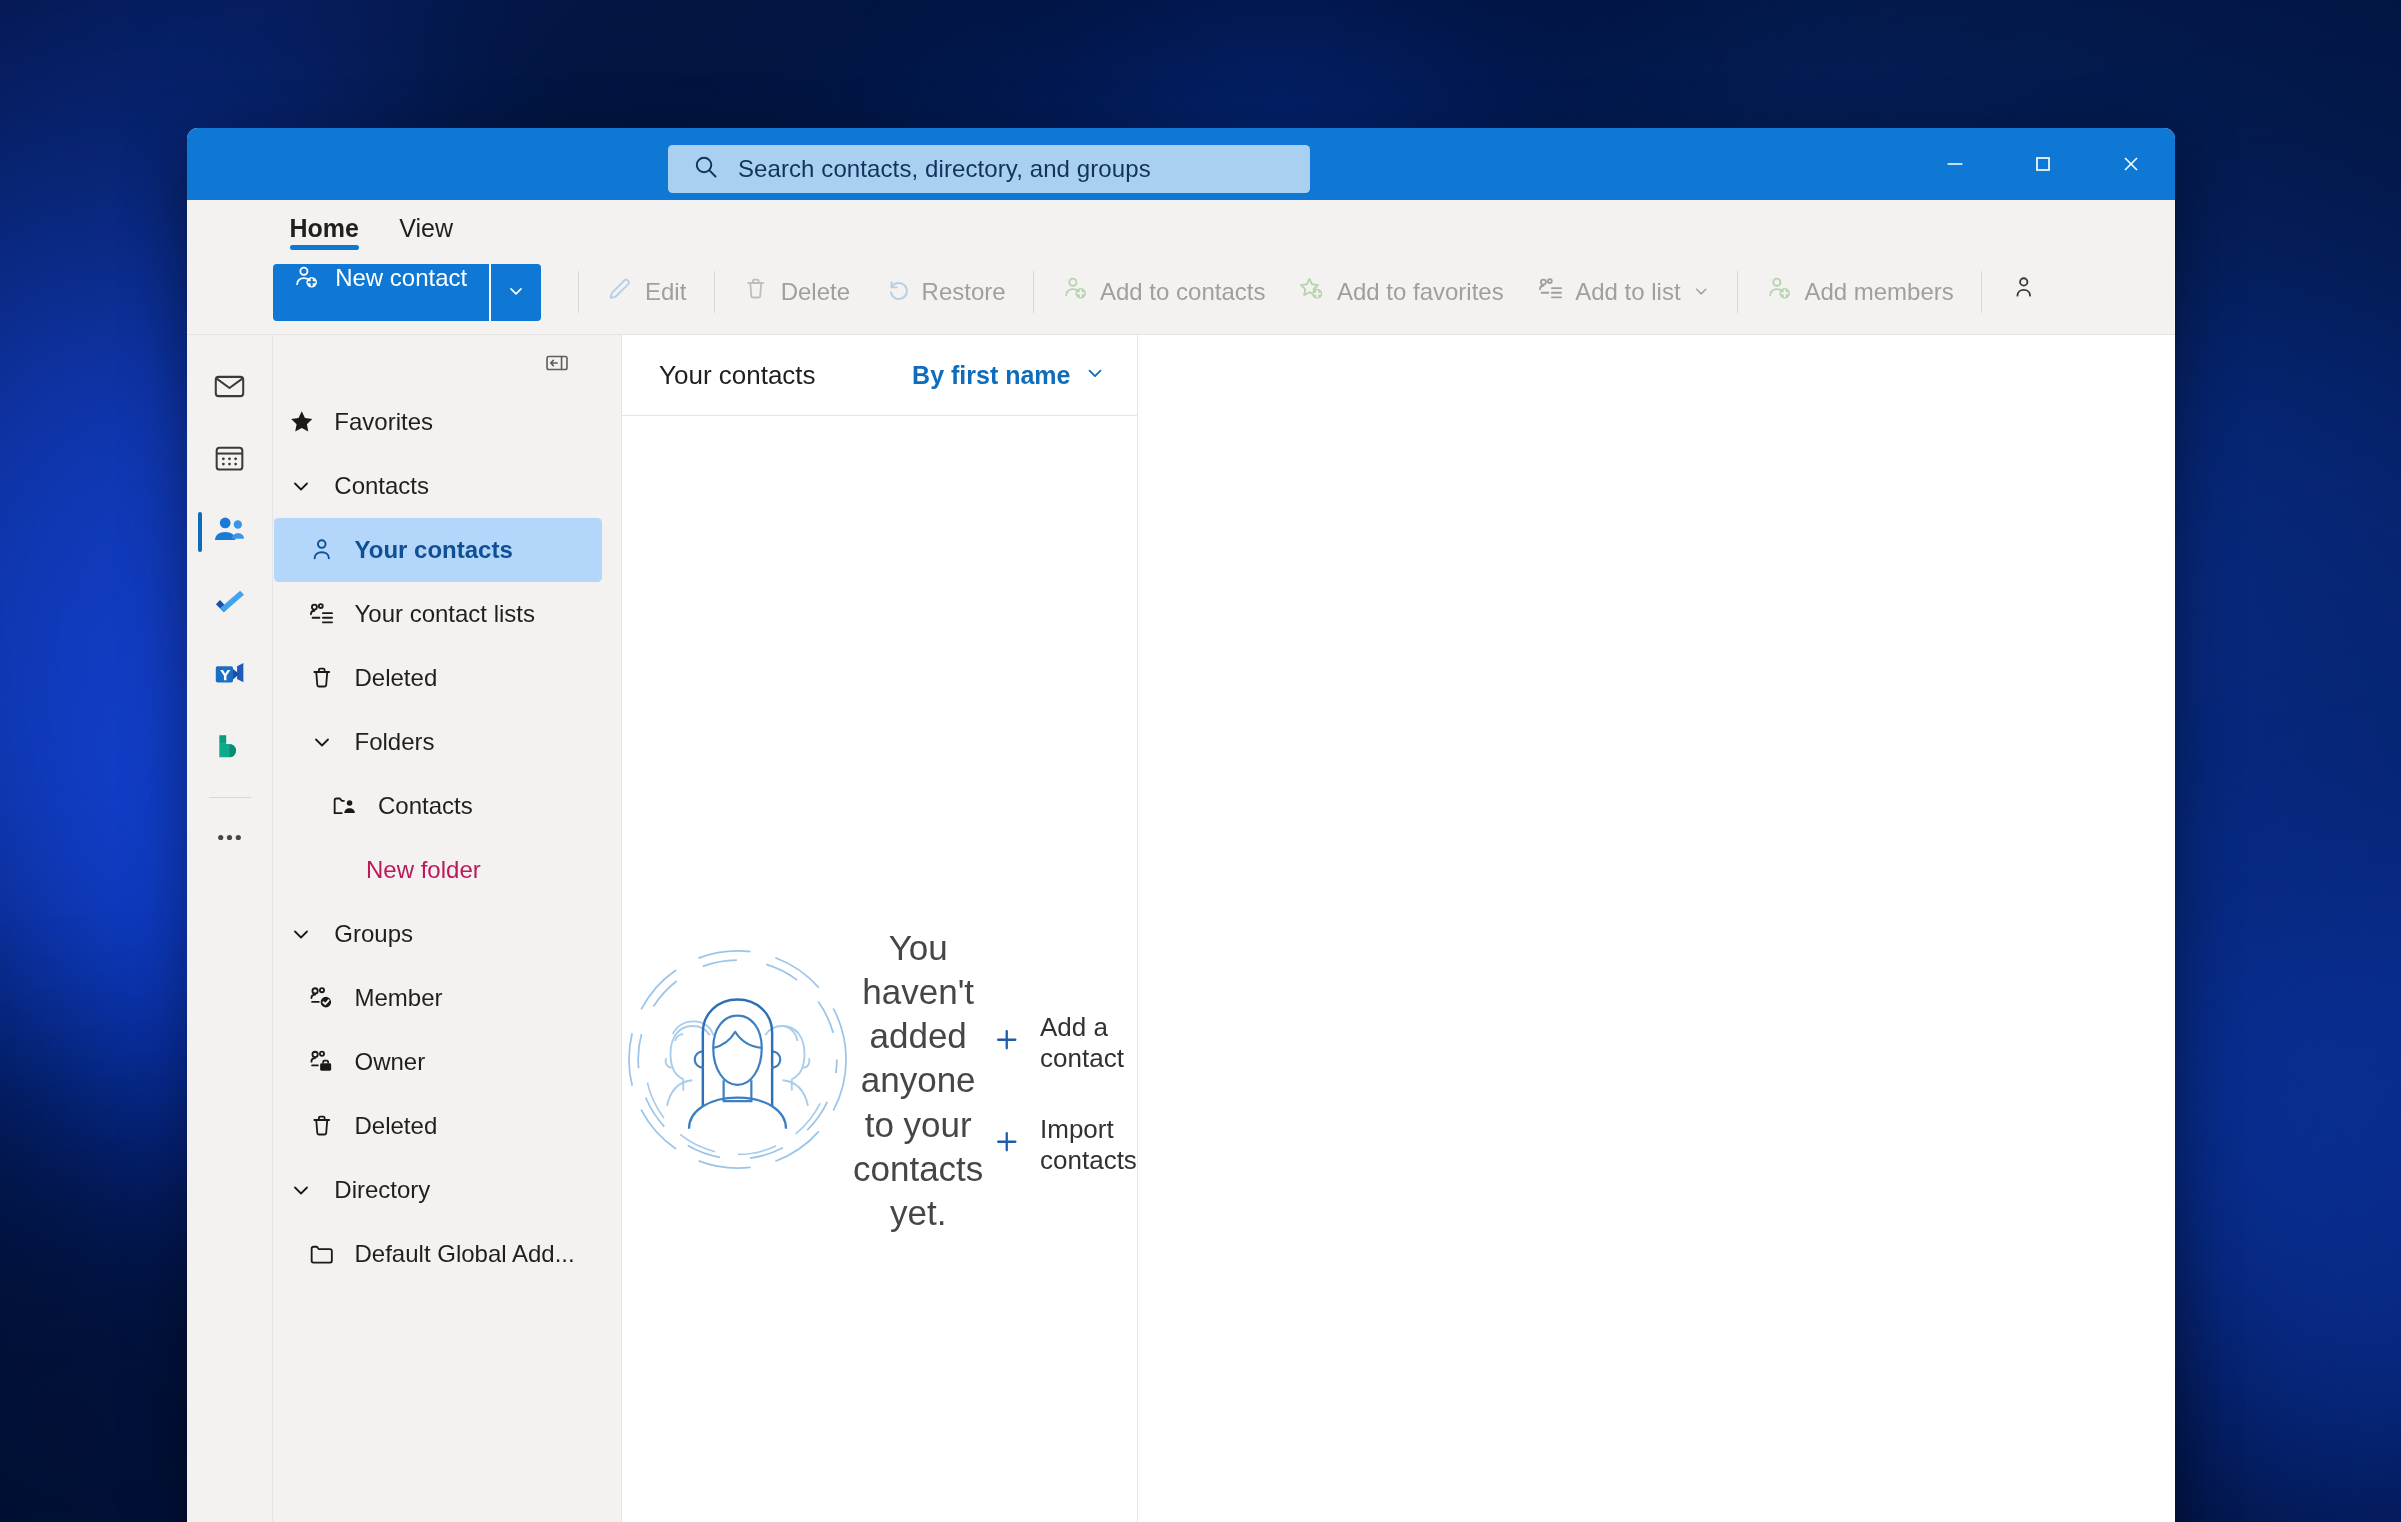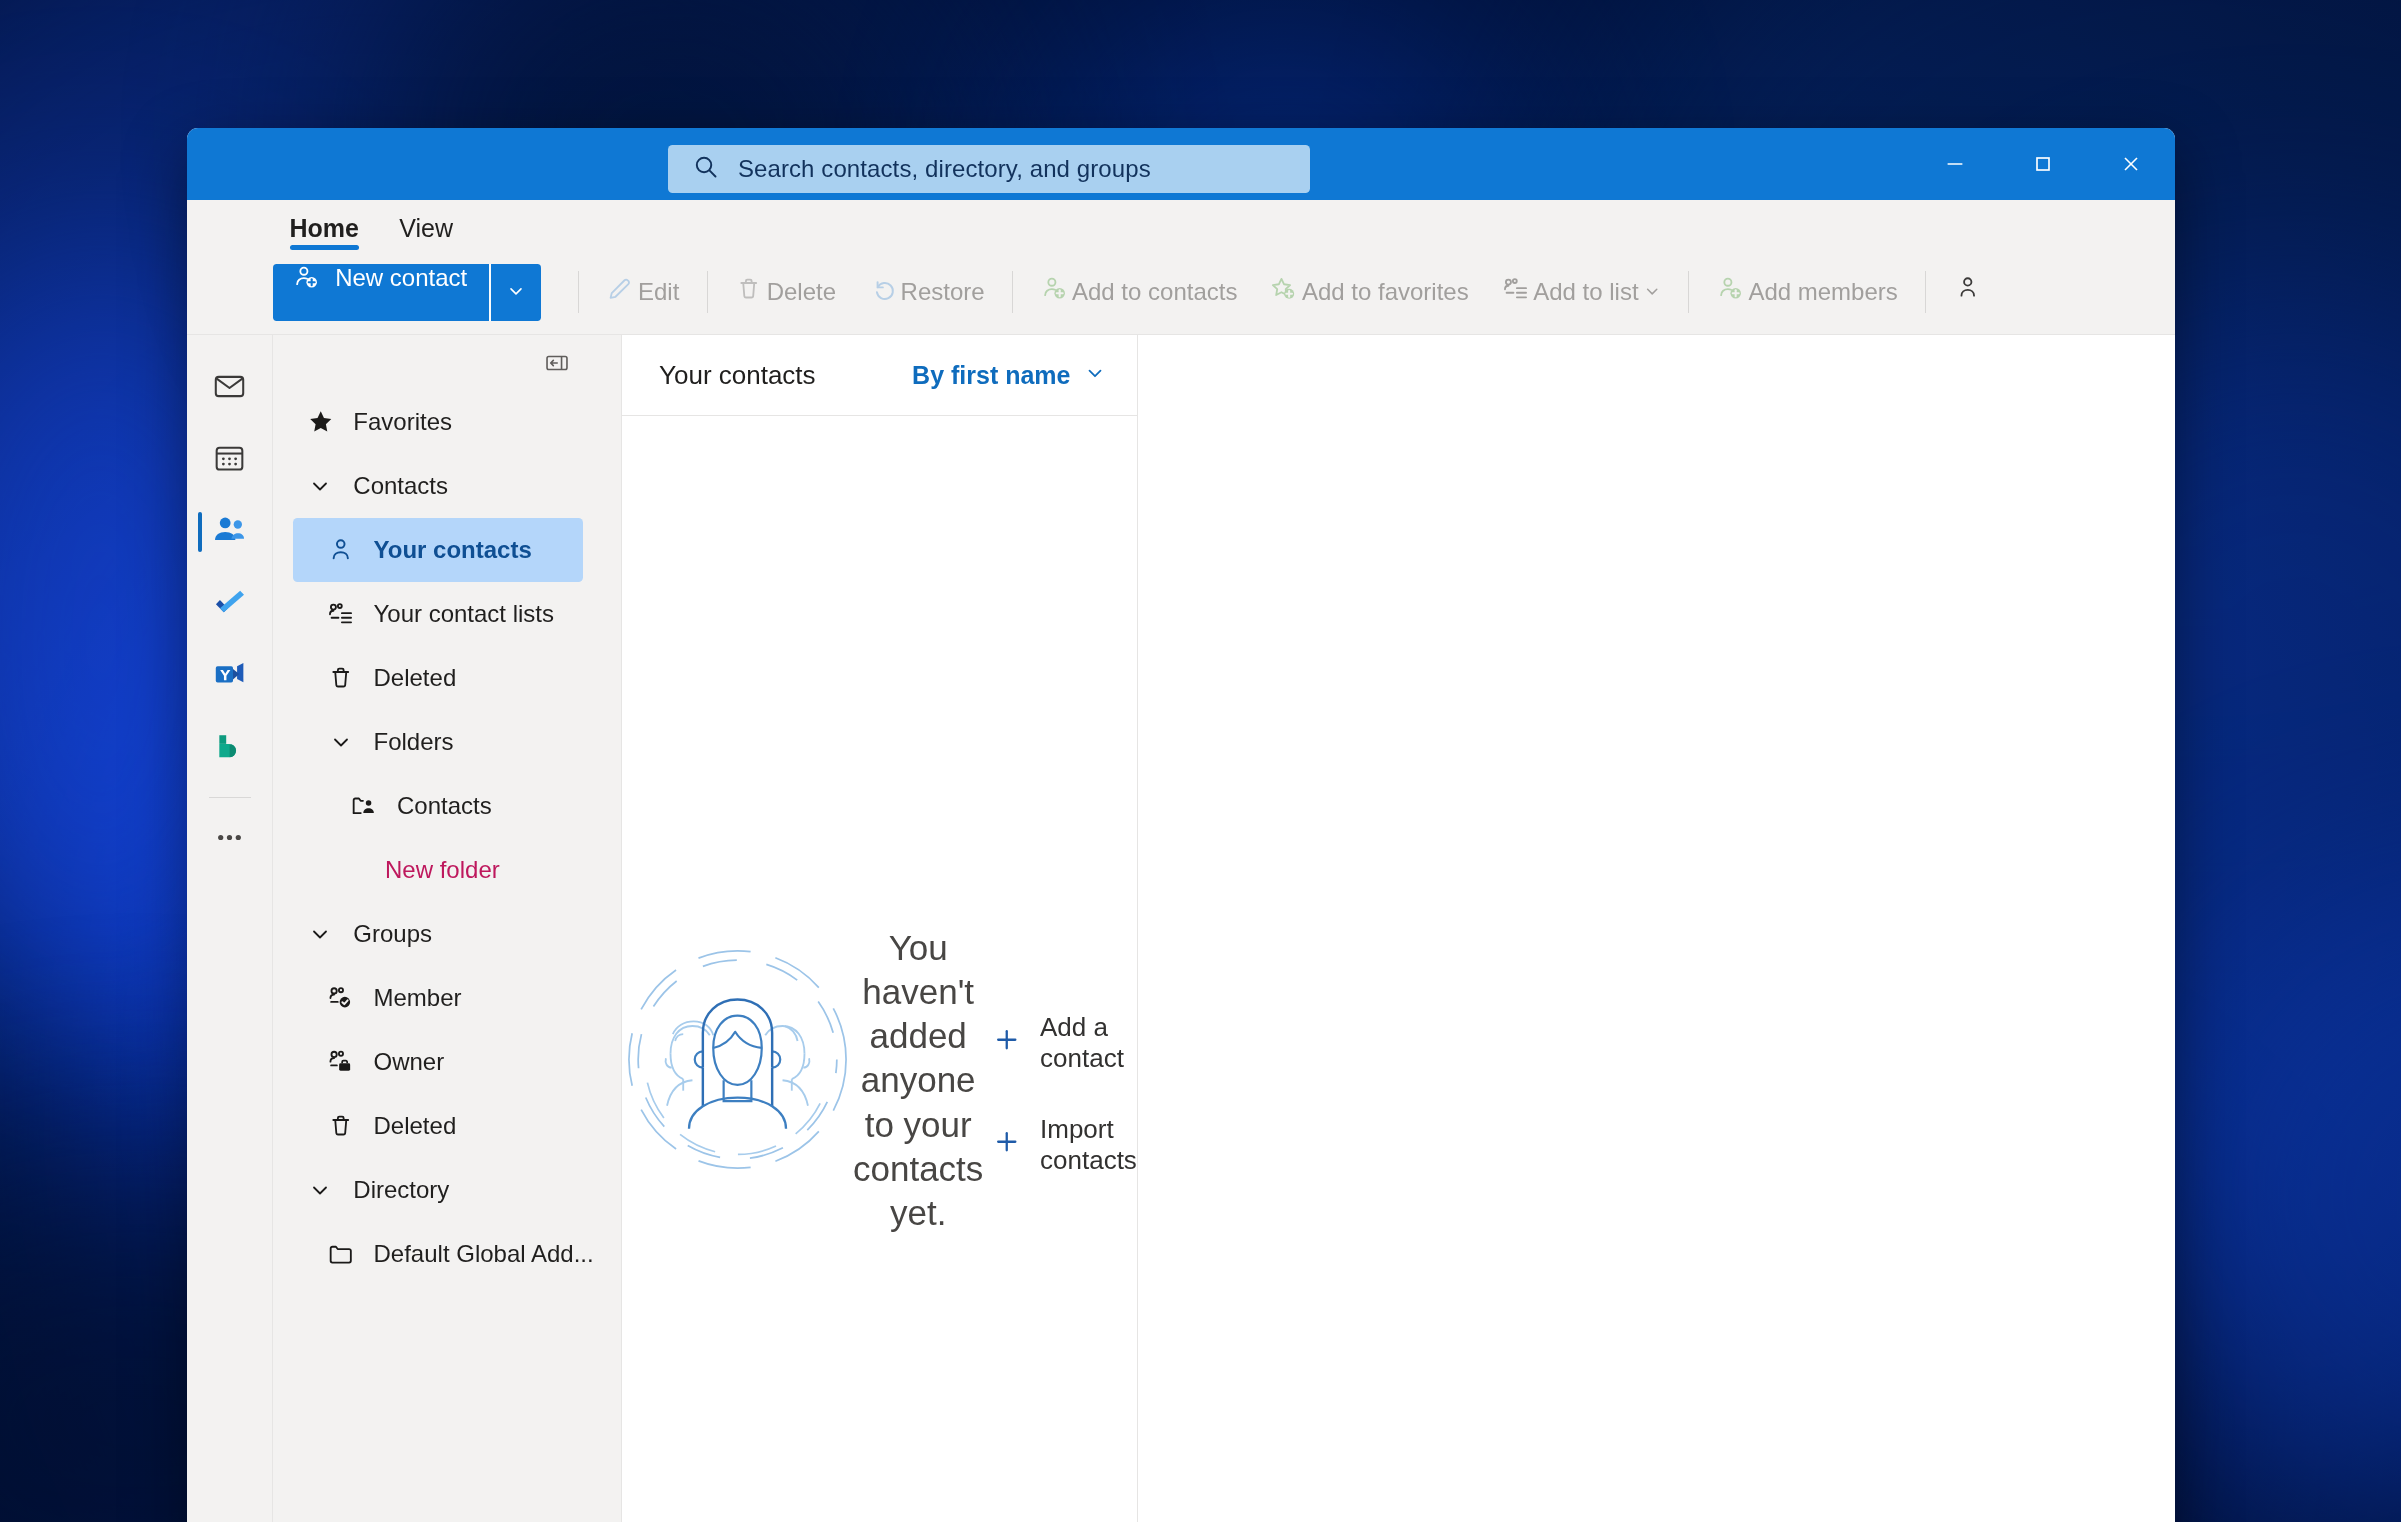--- a/index.html
+++ b/index.html
@@ -136,21 +136,21 @@
   }
   .newcontact .caret {
     background: #0f78d4; color: #fff;
     width: 50px;
     display: flex; align-items: center; justify-content: center;
     border-radius: 0 3.7px 3.7px 0;
     cursor: pointer;
   }
 
   .cmd {
-    display: flex; align-items: center; gap: 4px;
+    display: flex; align-items: center; gap: 11px;
     padding: 0 16.5px; height: 57px;
     font-size: 24px; color: #a19f9d;
     white-space: nowrap;
     flex: 0 0 auto;
     cursor: default;
   }
   .cmd .lbl { line-height: 1; }
   .divider {
     width: 0.9px; height: 42px;
     background: #d8d7d6;
@@ -202,21 +202,21 @@
   }
 
   .navscroll {
     position: absolute;
     left: 0; right: 18.4px; top: 55px; bottom: 0;
     overflow: hidden;
   }
   .nav-row {
     display: flex; align-items: center;
     height: 64px;
-    margin: 0 20px;
+    margin: 0 1px;
     border-radius: 4.6px;
     cursor: pointer;
     font-size: 24px; color: #201f1e;
     white-space: nowrap;
   }
   .nav-row.selected { background: #b4d6fa; color: #0f4f93; font-weight: bold; }
   .nav-row .ico {
     width: 40px; display: flex; align-items: center; justify-content: center;
     flex: 0 0 auto;
   }

